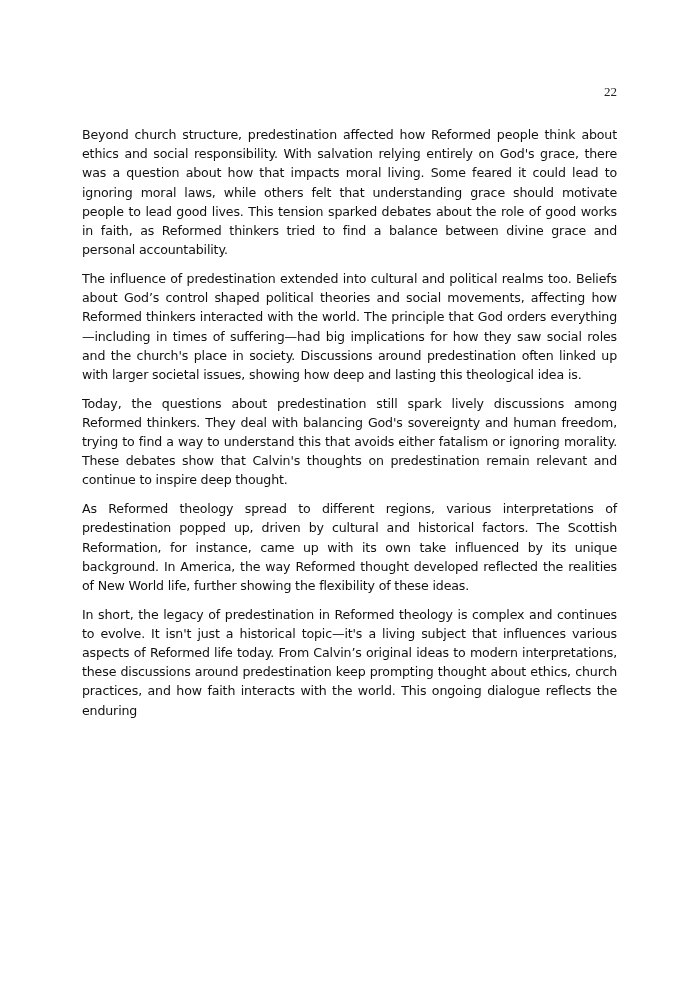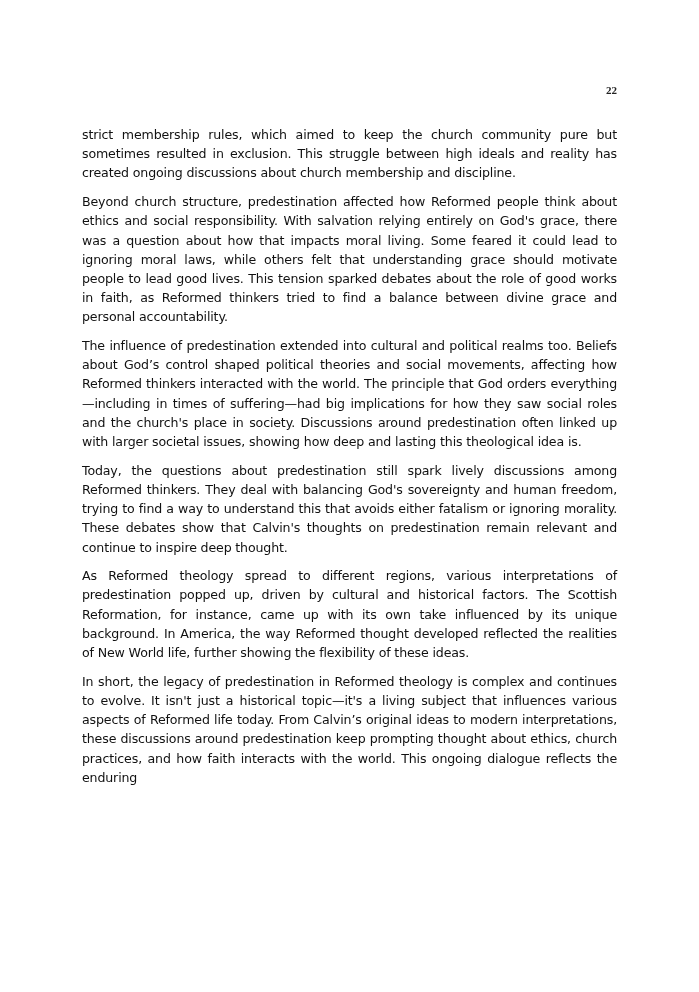--- a/index.html
+++ b/index.html
@@ -2,23 +2,22 @@
 <html><head>
 <meta charset="utf-8">
 <style>
   html, body { margin: 0; padding: 0; background: #ffffff; }
   body { width: 699px; height: 992px; position: relative; overflow: hidden; }
   .page-number {
     position: absolute;
     top: 84px;
     right: 82px;
     font-family: "Liberation Serif", serif;
-    font-size: 11px;
+    font-size: 13px;
     color: #222222;
-    font-weight: bold;
   }
   .body-text {
     position: absolute;
     top: 125px;
     left: 82px;
     width: 535px;
     font-family: "DejaVu Sans", sans-serif;
     font-size: 12.6px;
     line-height: 19.2px;
     color: #111111;
@@ -31,19 +30,18 @@
   .body-text p.last {
     text-align-last: justify;
   }
 </style>
 </head>
 <body>
 
 <div class="page-number">22</div>
 
 <div class="body-text">
-  <p>strict membership rules, which aimed to keep the church community pure but sometimes resulted in exclusion. This struggle between high ideals and reality has created ongoing discussions about church membership and discipline.</p>
   <p>Beyond church structure, predestination affected how Reformed people think about ethics and social responsibility. With salvation relying entirely on God's grace, there was a question about how that impacts moral living. Some feared it could lead to ignoring moral laws, while others felt that understanding grace should motivate people to lead good lives. This tension sparked debates about the role of good works in faith, as Reformed thinkers tried to find a balance between divine grace and personal accountability.</p>
   <p>The influence of predestination extended into cultural and political realms too. Beliefs about God’s control shaped political theories and social movements, affecting how Reformed thinkers interacted with the world. The principle that God orders everything—including in times of suffering—had big implications for how they saw social roles and the church's place in society. Discussions around predestination often linked up with larger societal issues, showing how deep and lasting this theological idea is.</p>
   <p>Today, the questions about predestination still spark lively discussions among Reformed thinkers. They deal with balancing God's sovereignty and human freedom, trying to find a way to understand this that avoids either fatalism or ignoring morality. These debates show that Calvin's thoughts on predestination remain relevant and continue to inspire deep thought.</p>
   <p>As Reformed theology spread to different regions, various interpretations of predestination popped up, driven by cultural and historical factors. The Scottish Reformation, for instance, came up with its own take influenced by its unique background. In America, the way Reformed thought developed reflected the realities of New World life, further showing the flexibility of these ideas.</p>
   <p class="last">In short, the legacy of predestination in Reformed theology is complex and continues to evolve. It isn't just a historical topic—it's a living subject that influences various aspects of Reformed life today. From Calvin’s original ideas to modern interpretations, these discussions around predestination keep prompting thought about ethics, church practices, and how faith interacts with the world. This ongoing dialogue reflects the enduring</p>
 </div>
 
 </body></html>

